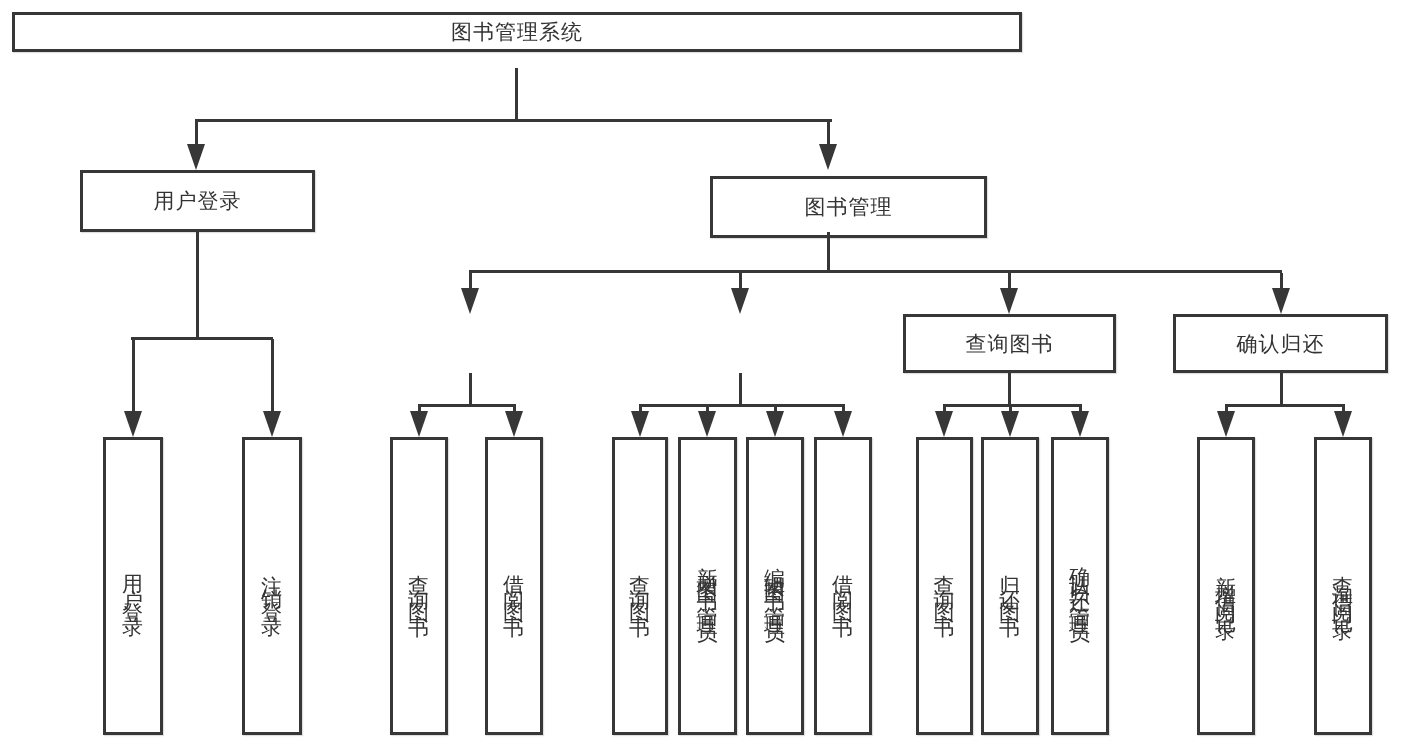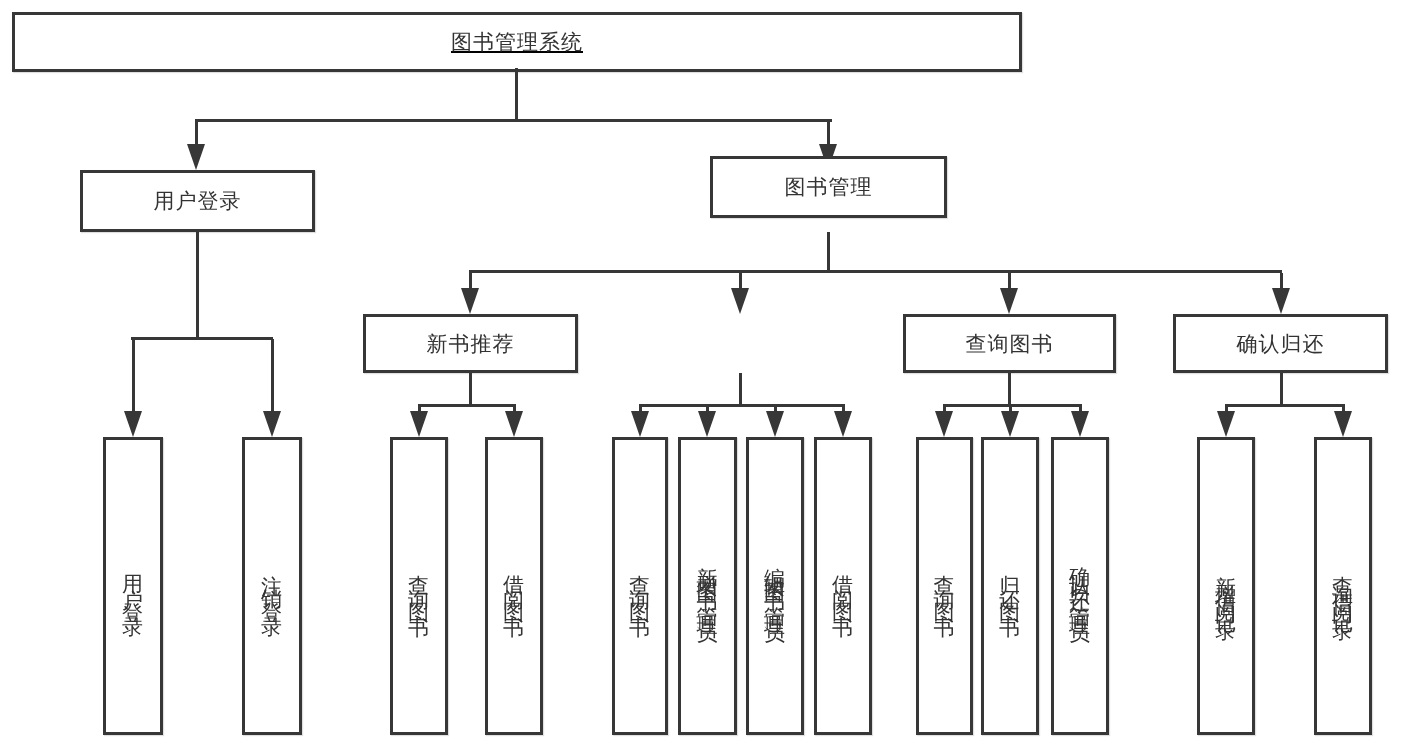--- a/index.html
+++ b/index.html
@@ -57,35 +57,35 @@
     white-space: nowrap;
     z-index: 5;
     text-shadow: 0 0 1px rgba(255,255,255,0.8);
   }
 </style>
 </head>
 <body>
 
 <div class="canvas">
 
-  <div class="node" style="left:12px; top:12px; width:1010px; height:60px;text-decoration:underline;">
+  <div class="node" style="left:12px; top:12px; width:1010px; height:40px;">
     <span>图书管理系统</span>
   </div>
 
   <div class="ln" style="left:515px; top:68px; width:3px; height:52px;"></div>
   <div class="ln" style="left:195px; top:119px; width:637px; height:3px;"></div>
   <div class="ln" style="left:195px; top:121px; width:3px; height:25px;"></div>
   <div class="tri" style="left:187px; top:144px;"></div>
   <div class="ln" style="left:827px; top:121px; width:3px; height:25px;"></div>
   <div class="tri" style="left:819px; top:144px;"></div>
 
   <div class="node" style="left:80px; top:170px; width:235px; height:62px;">
     <span>用户登录</span>
   </div>
-  <div class="node" style="left:710px; top:156px; width:237px; height:62px;">
+  <div class="node" style="left:710px; top:176px; width:277px; height:62px;">
     <span>图书管理</span>
   </div>
 
   <div class="ln" style="left:196px; top:232px; width:3px; height:107px;"></div>
   <div class="ln" style="left:131px; top:337px; width:142px; height:3px;"></div>
   <div class="ln" style="left:132px; top:339px; width:3px; height:73px;"></div>
   <div class="tri" style="left:124px; top:411px;"></div>
   <div class="ln" style="left:271px; top:339px; width:3px; height:73px;"></div>
   <div class="tri" style="left:263px; top:411px;"></div>
 
@@ -93,23 +93,20 @@
   <div class="ln" style="left:469px; top:270px; width:813px; height:3px;"></div>
   <div class="ln" style="left:469px; top:273px; width:3px; height:17px;"></div>
   <div class="tri" style="left:461px; top:288px;"></div>
   <div class="ln" style="left:739px; top:273px; width:3px; height:17px;"></div>
   <div class="tri" style="left:731px; top:288px;"></div>
   <div class="ln" style="left:1008px; top:273px; width:3px; height:17px;"></div>
   <div class="tri" style="left:1000px; top:288px;"></div>
   <div class="ln" style="left:1280px; top:273px; width:3px; height:17px;"></div>
   <div class="tri" style="left:1272px; top:288px;"></div>
 
-  <div class="node" style="left:363px; top:314px; width:215px; height:59px;">
-    <span>新书推荐</span>
-  </div>
   <div class="node" style="left:903px; top:314px; width:213px; height:59px;">
     <span>查询图书</span>
   </div>
   <div class="node" style="left:1173px; top:314px; width:215px; height:59px;">
     <span>确认归还</span>
   </div>
 
   <div class="ln" style="left:469px; top:373px; width:3px; height:33px;"></div>
   <div class="ln" style="left:418px; top:404px; width:98px; height:3px;"></div>
   <div class="ln" style="left:418px; top:407px; width:3px; height:6px;"></div>

